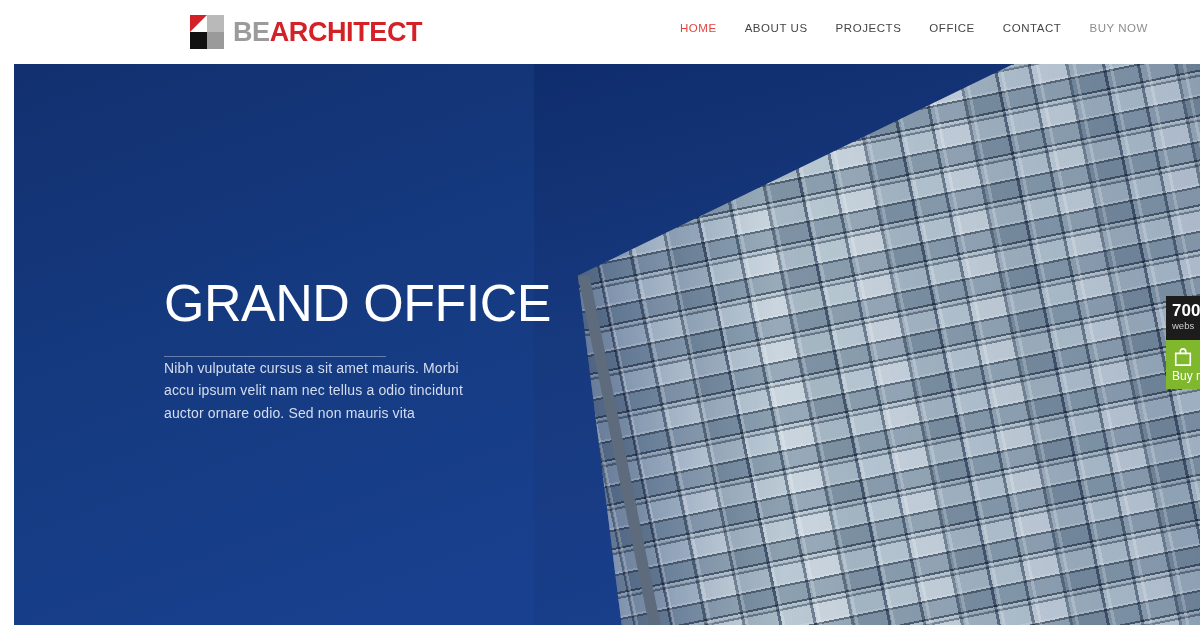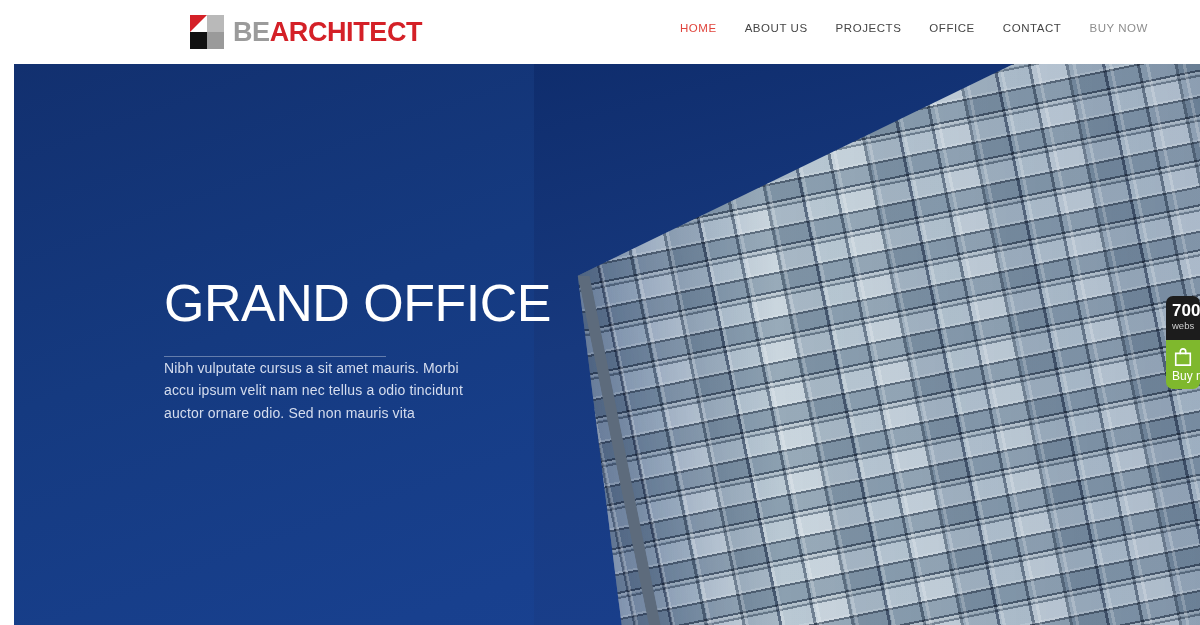--- a/index.html
+++ b/index.html
@@ -121,21 +121,20 @@
   .hero-sub {
     width:310px;
     font-size:14px; line-height:1.62; color:#d5ddee;
     letter-spacing:0.15px;
   }
 
   
   .promo {
     position:absolute; right:0; top:296px; width:34px; z-index:26;
     overflow:hidden;
-    border-radius:7px;
   }
   .promo-dark {
     background:#1c1c1c; color:#ffffff;
     padding:6px 0 9px 6px; width:120px;
   }
   .promo-count { font-size:17px; font-weight:bold; line-height:1.05; white-space:nowrap; }
   .promo-label { font-size:9.5px; color:#cfcfcf; line-height:1.2; white-space:nowrap; }
   .promo-buy {
     background:#7fb82d; width:120px; padding:7px 0 6px 6px;
     display:flex; flex-direction:column; align-items:flex-start;

